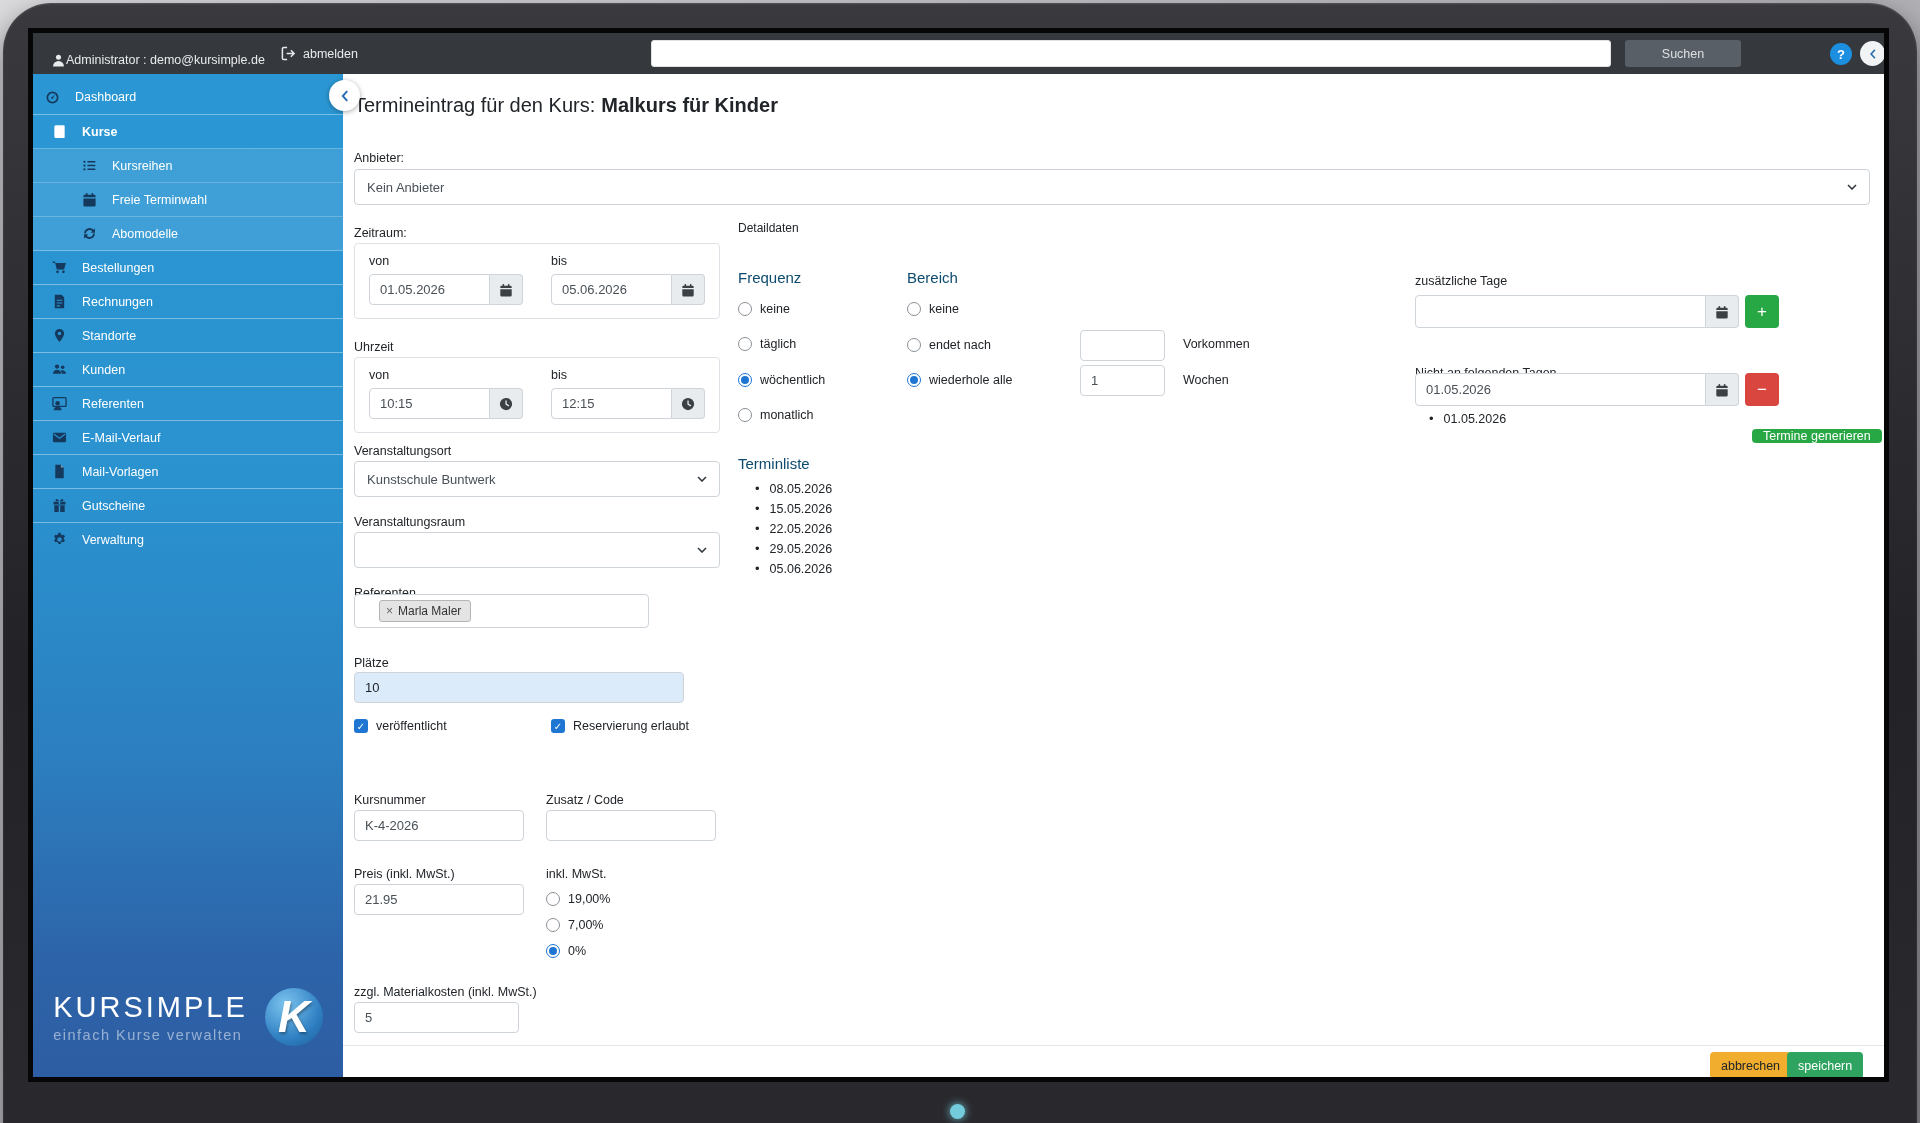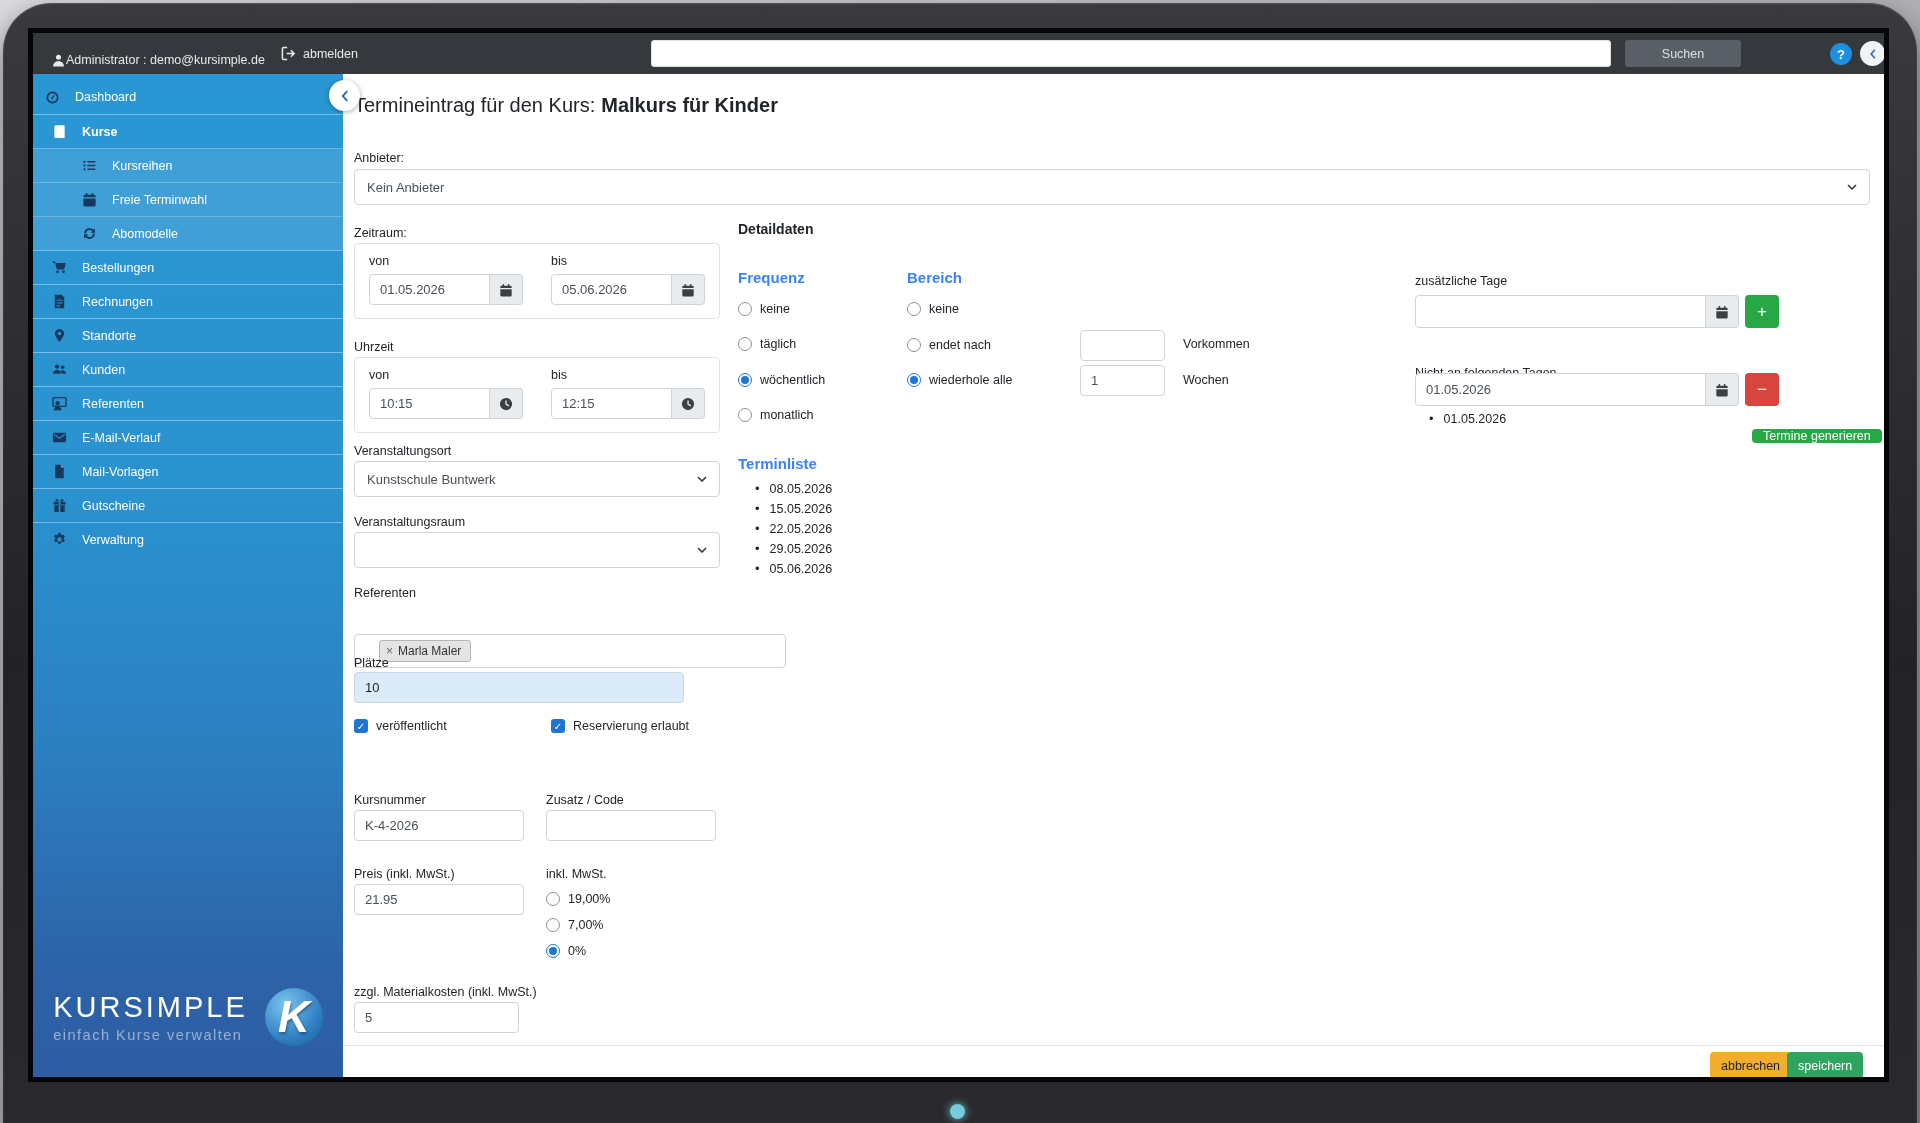--- a/index.html
+++ b/index.html
@@ -121,22 +121,22 @@
   .radio-row { display:flex; align-items:center; gap:8px; font-size:12.5px; color:#212529; }
   .rad { width:14px; height:14px; border-radius:50%; border:1px solid #8a9096; background:#fff; position:relative; flex:none; cursor:pointer; }
   .rad.on { border-color:#1e76d2; }
   .rad.on::after { content:""; position:absolute; inset:2px; border-radius:50%; background:#1e76d2; }
   .tagbox { border:1px solid #ced4da; border-radius:4px; min-height:34px; padding:0 4px; display:flex; align-items:center; background:#fff; }
   .chip {
     display:inline-flex; align-items:center; background:#e4e4e4; border:1px solid #b5b5b5;
     border-radius:3px; padding:3px 9px 3px 6px; font-size:12px; color:#333;
   }
   .chip::before { content:"×"; margin-right:5px; color:#666; }
-  .h-detail { font-size:14px; font-weight:700; color:#212529; }
-  .h-sub { font-size:15px; font-weight:700; color:#3b82f6; }
+  .h-detail { font-size:12px; font-weight:400; color:#212529; }
+  .h-sub { font-size:15px; font-weight:400; color:#0c4a6e; }
   .bullet { display:flex; gap:10px; font-size:12.5px; color:#212529; align-items:baseline; height:20px; }
   .bullet::before { content:"•"; font-size:13px; }
   .btn-sq {
     width:34px; height:33px; border:none; border-radius:4px; color:#fff; font-size:17px;
     margin-left:6px; flex:none; cursor:pointer; line-height:1;
   }
   .btn-green { background:#28a745; }
   .btn-red { background:#d9453f; }
   .btn-gen { background:#28a745; color:#fff; border:none; border-radius:4px; font-size:12.5px; padding:0 11px; font-family:inherit; cursor:pointer; }
   .footer-line { position:absolute; left:0; top:971px; width:100%; height:1px; background:#e3e6e9; }
@@ -379,21 +379,21 @@
 
       <span class="abs lbl" style="left:11px; top:441px;">Veranstaltungsraum</span>
       <div class="abs sel" style="left:11px; top:458px; width:366px;">
         <span></span>
         <svg width="10" height="6" viewBox="0 0 10 6">
             <path d="M1 1l4 4 4-4" fill="none" stroke="#343a40" stroke-width="1.6"></path>
           </svg>
       </div>
 
       <span class="abs lbl" style="left:11px; top:512px;">Referenten</span>
-      <div class="abs tagbox" style="left:11px; top:560px; width:432px;padding-left:24px;">
+      <div class="abs tagbox" style="left:11px; top:520px; width:295px;padding-left:24px;">
         <span class="chip">
             <span>Marla Maler</span>
           </span>
       </div>
 
       <span class="abs lbl" style="left:11px; top:582px;">Plätze</span>
       <input class="abs inp blue" style="left: 11px; top: 598px; width: 330px;" value="10">
 
       <div class="abs check" style="left:11px; top:645px;">
         <span class="cb"></span>

